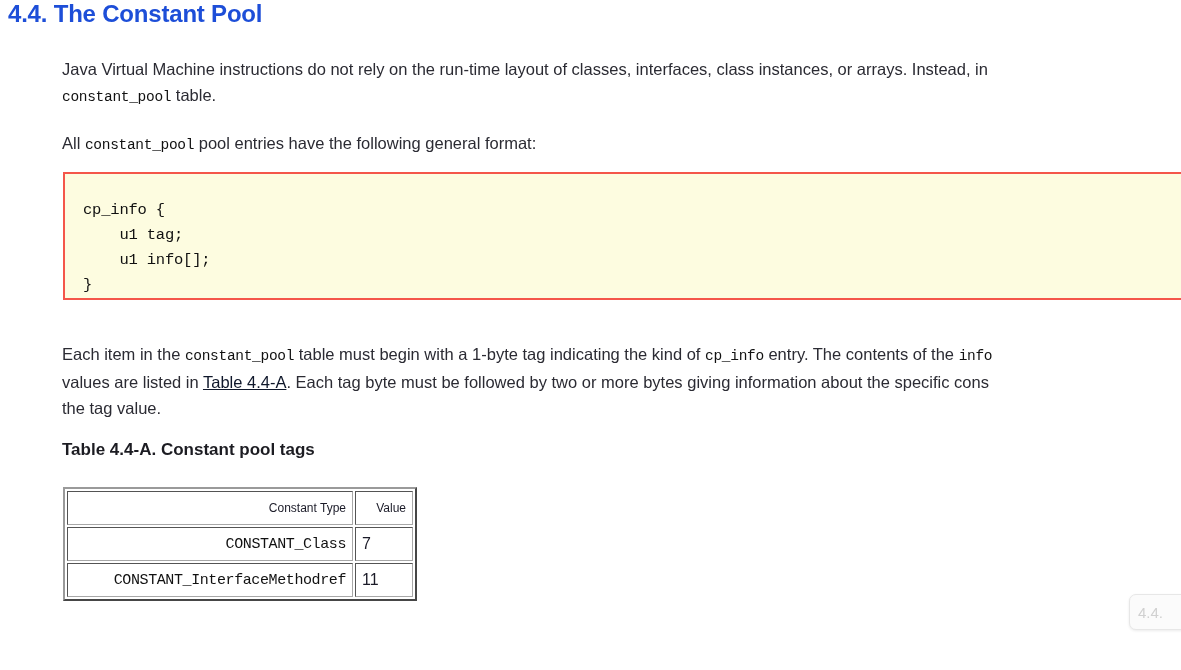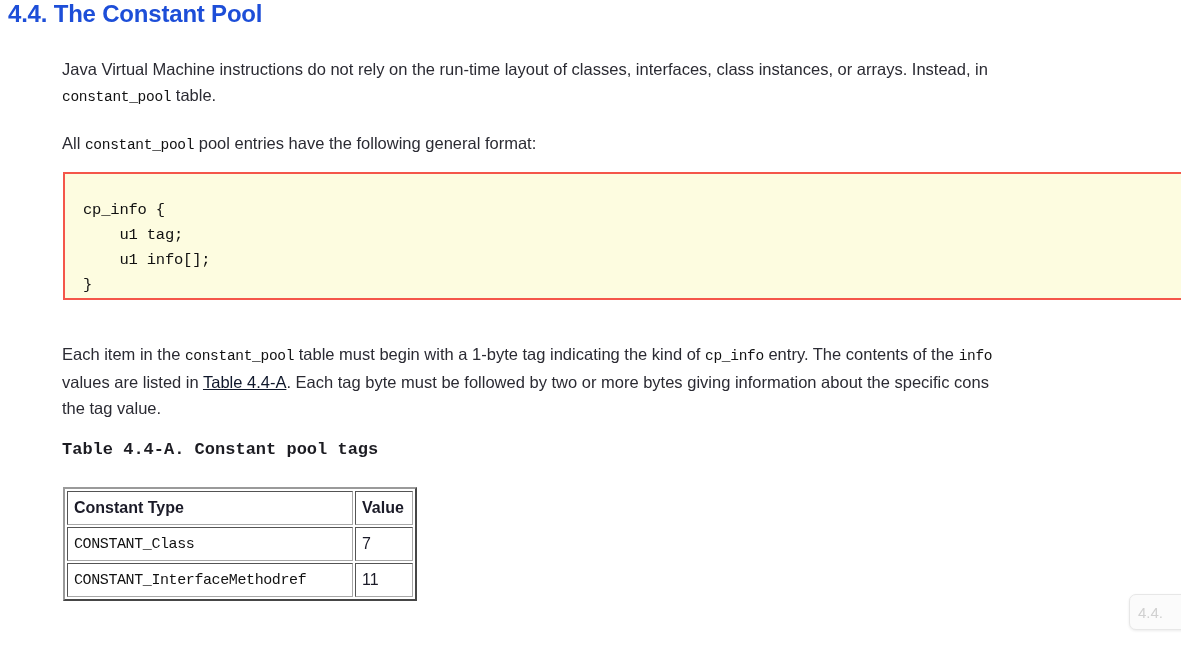--- a/index.html
+++ b/index.html
@@ -89,21 +89,20 @@
 
   
   .table-caption {
     position: absolute;
     left: 62px;
     top: 440px;
     font-size: 17px;
     font-weight: bold;
     color: #1c1c22;
     white-space: nowrap;
-    font-family: Liberation Mono, monospace;
   }
 
   
   .tags-table {
     position: absolute;
     left: 63px;
     top: 487px;
     border-collapse: separate;
     border-spacing: 2px;
     border: 2px outset #9a9a9a;
@@ -111,32 +110,32 @@
   }
   .tags-table th,
   .tags-table td {
     border: 1px inset #a8a8a8;
     background: #ffffff;
     padding: 2px 6px;
     vertical-align: middle;
   }
   .tags-table th {
     font-family: "Liberation Sans", sans-serif;
-    font-size: 16px;
-    font-weight: bold;
-    text-align: left;
+    font-size: 12px;
+    font-weight: normal;
+    text-align: right;
     color: #1b1b28;
     height: 28px;
   }
   .tags-table td.type-cell {
     font-family: "Liberation Mono", "DejaVu Sans Mono", monospace;
     font-size: 15px;
     letter-spacing: -0.4px;
     color: #111111;
-    text-align: left;
+    text-align: right;
     height: 28px;
     min-width: 272px;
   }
   .tags-table td.value-cell {
     font-family: "Liberation Sans", sans-serif;
     font-size: 16px;
     color: #1b1b28;
     text-align: left;
     height: 28px;
     min-width: 44px;

